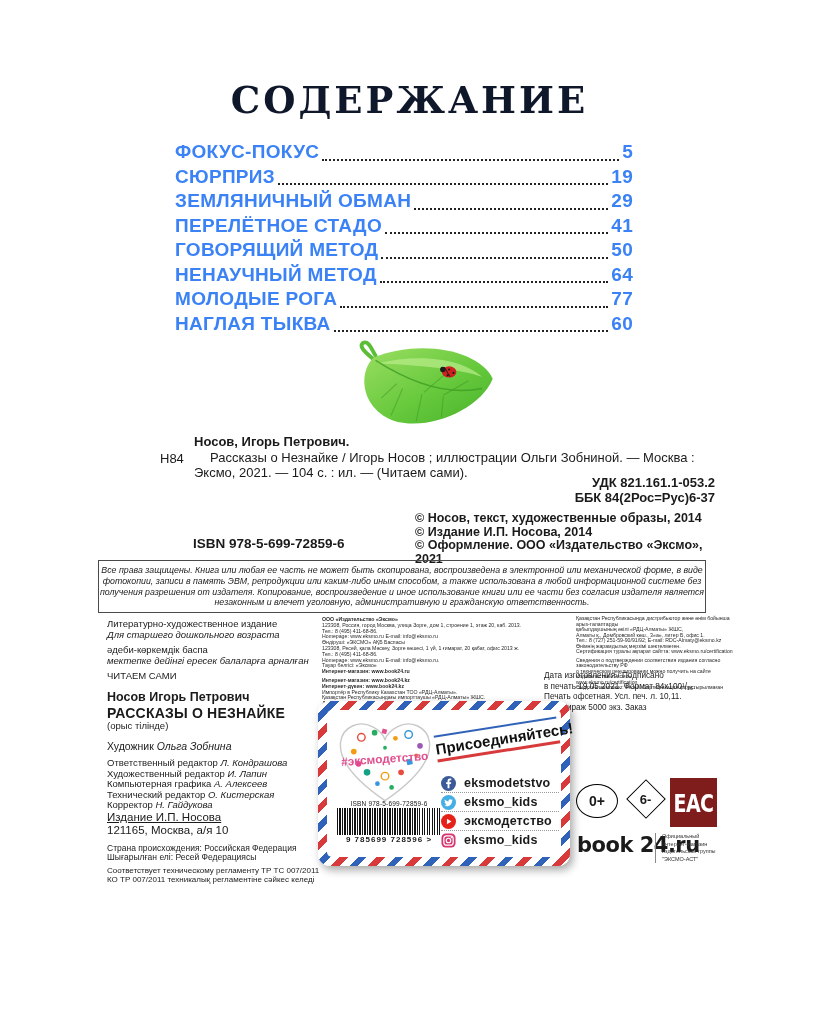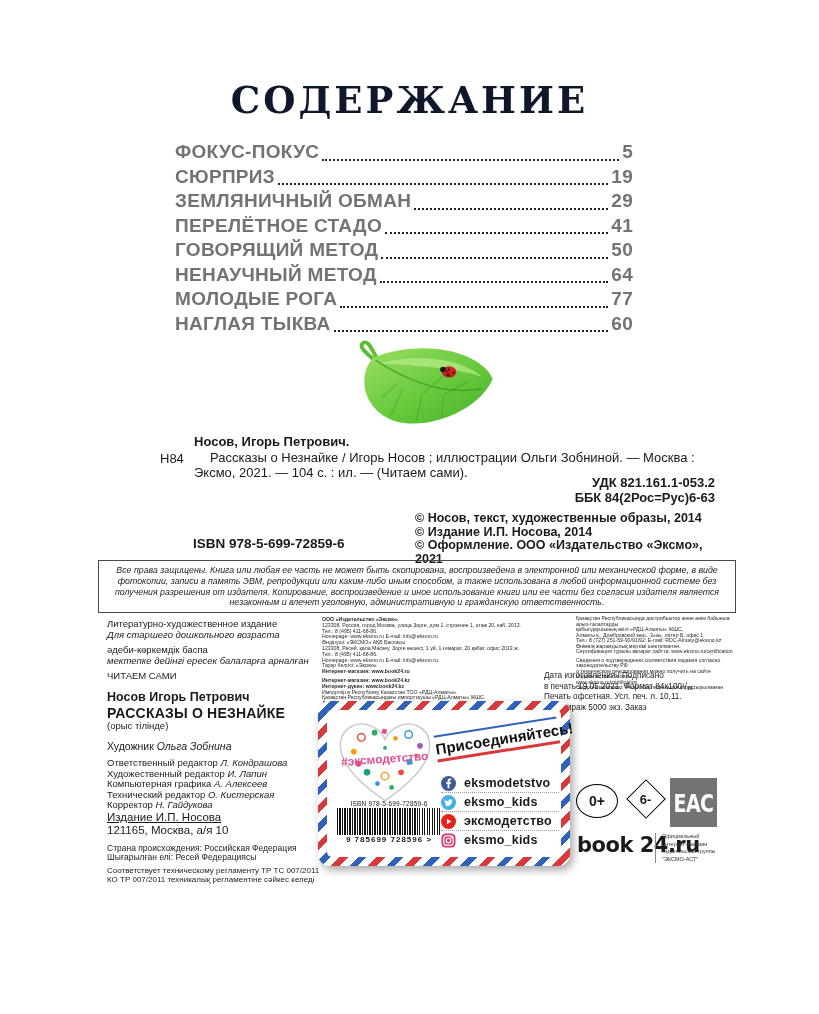--- a/index.html
+++ b/index.html
@@ -7,42 +7,42 @@
         font-family:"Liberation Sans",sans-serif;color:#1a1a1a;}
 
   
   .title{position:absolute;top:78px;left:0;right:0;margin:0;text-align:center;
          font-family:"DejaVu Serif",serif;font-weight:700;font-size:37px;
          letter-spacing:3px;color:#0f172a;}
 
   
   .toc{position:absolute;left:175px;top:141px;width:458px;}
   .toc-row{display:flex;align-items:baseline;height:24.5px;font-size:19px;font-weight:700;
-           letter-spacing:.3px;color:#737373;}
+           letter-spacing:.3px;color:#3b82f6;}
   .toc-dots{flex:1;align-self:flex-end;margin:0 3px 5px 3px;border-bottom:2.4px dotted #222;}
   .toc-page{white-space:nowrap;}
 
   
   .leaf{position:absolute;left:333px;top:340px;width:178px;height:92px;}
 
   
   .biblio{position:absolute;left:160px;top:434px;width:556px;font-size:13px;line-height:15.5px;}
   .bib-code{position:absolute;left:0;top:17px;}
   .bib-author{margin-left:34px;font-weight:700;}
   .bib-ind{margin-left:50px;}
   .bib-line{margin-left:34px;}
   .udk-block{position:absolute;left:415px;top:476px;width:300px;text-align:right;
              font-weight:700;font-size:13px;line-height:14.5px;}
   .isbn{position:absolute;left:193px;top:536px;font-weight:700;font-size:13.5px;}
   .copyrights{position:absolute;left:415px;top:512px;width:300px;font-weight:700;
               font-size:12.5px;line-height:13.5px;}
 
   
   .legal-box{position:absolute;left:98px;top:560px;width:606px;border:1px solid #4a4a4a;
-             padding:4px 15px;font-size:8.8px;line-height:10.8px;font-style:italic;
+             padding:4px 0;font-size:8.8px;line-height:10.8px;font-style:italic;
              text-align:center;color:#222;}
 
   
   .left-col{position:absolute;left:107px;top:619px;width:218px;font-size:9.5px;line-height:10.5px;}
   .it{font-style:italic;}
   .g5{margin-top:5px;} .g7{margin-top:7px;} .g3{margin-top:3px;} .g8{margin-top:0;text-decoration:underline;}
   .l-author{font-size:12.5px;font-weight:700;margin-top:8px;line-height:14px;}
   .l-title{font-size:14px;font-weight:700;letter-spacing:.2px;line-height:15px;margin-top:2px;}
   .l-artist{font-size:10.5px;margin-top:9px;line-height:12px;}
   .l-staff{margin-top:6px;}
@@ -78,21 +78,21 @@
            background:repeating-linear-gradient(90deg,#111 0 1px,#fff 1px 2px,#111 2px 3.5px,#fff 3.5px 5px);}
   .bc-digits{font-size:8px;font-weight:600;letter-spacing:1px;white-space:nowrap;}
 
   
   .age-circle{position:absolute;left:576px;top:784px;width:40px;height:32px;border:1.4px solid #000;
               border-radius:50%;display:flex;align-items:center;justify-content:center;
               font-size:14px;font-weight:600;}
   .age-diamond{position:absolute;left:632px;top:785px;width:26px;height:26px;border:1.4px solid #000;
                transform:rotate(45deg);display:flex;align-items:center;justify-content:center;}
   .age-diamond span{transform:rotate(-45deg);font-size:13px;font-weight:600;}
-  .eac{position:absolute;left:670px;top:778px;width:47px;height:49px;background:#737373;color:#fff;
+  .eac{position:absolute;left:670px;top:778px;width:47px;height:49px;background:#7f1d1d;color:#fff;
        display:flex;align-items:center;justify-content:center;font-family:"DejaVu Sans",sans-serif;
        font-weight:700;font-size:19px;}
   .eac span{transform:scaleY(1.35);letter-spacing:-.5px;}
   .book24{position:absolute;left:577px;top:833px;font-family:"DejaVu Sans",sans-serif;
           font-weight:700;font-size:21px;letter-spacing:-.5px;}
   .book24-note{position:absolute;left:655px;top:833px;width:82px;padding-left:6px;
                border-left:1px solid #888;font-size:5.5px;line-height:7.5px;color:#333;}
 </style>
 </head>
 <body>
@@ -169,21 +169,21 @@
 
   <div class="biblio">
     <span class="bib-code">Н84</span>
     <div class="bib-author">Носов, Игорь Петрович.</div>
     <div class="bib-ind">Рассказы о Незнайке  / Игорь Носов ; иллюстрации Ольги Зобниной. — Москва :</div>
     <div class="bib-line">Эксмо, 2021. — 104 с. : ил. — (Читаем сами).</div>
   </div>
 
   <div class="udk-block">
     <div>УДК 821.161.1-053.2</div>
-    <div>ББК 84(2Рос=Рус)6-63</div>
+    <div>ББК 84(2Рос=Рус)6-37</div>
   </div>
 
   <div class="copyrights">
     <div>© Носов, текст, художественные образы, 2014</div>
     <div>© Издание И.П. Носова, 2014</div>
     <div>© Оформление. ООО «Издательство «Эксмо», 2021</div>
   </div>
 
   <div class="isbn">ISBN 978-5-699-72859-6</div>
 

